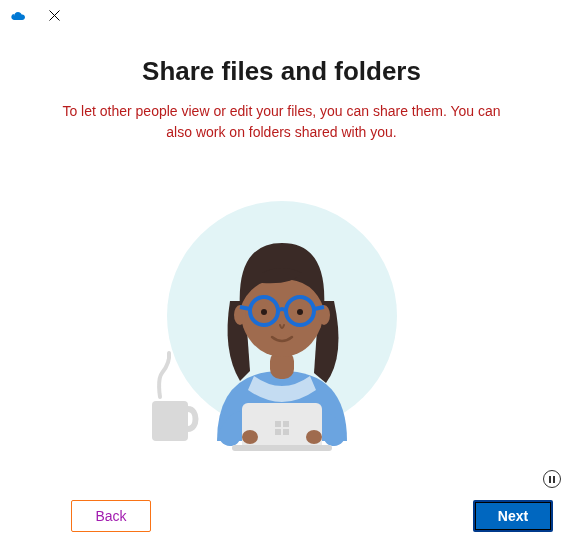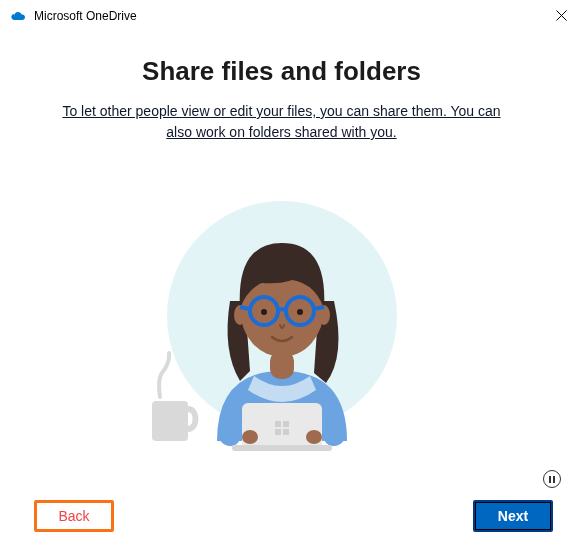--- a/index.html
+++ b/index.html
@@ -47,24 +47,23 @@
       padding: 24px 64px 0 40px;
     }
     .main-title {
       font-size: 26px;
       font-weight: 600;
       color: #1b1b1b;
       margin-bottom: 14px;
     }
     .description {
       font-size: 14px;
-      color: #0f172a;
+      color: #b91c1c;
       line-height: 1.5;
       padding: 0 10px;
-      text-decoration: underline;
     }
     .illustration {
       position: relative;
       width: 100%;
       height: 280px;
       display: flex;
       align-items: flex-end;
       justify-content: center;
       margin-top: 28px;
     }
@@ -108,42 +107,42 @@
       align-items: center;
       justify-content: center;
       font-size: 14px;
       font-family: inherit;
       cursor: pointer;
       border-radius: 2px;
       padding: 0 18px;
     }
     .btn-secondary {
       background: #ffffff;
-      border: 3px solid #f97316;
-      color: #ef4444;
+      border: 1px solid #f97316;
+      color: #a21caf;
+      margin-left: 37px;
     }
     .btn-primary {
       background: #0067c0;
       border: 2px solid #003a8c;
       color: #ffffff;
       font-weight: 700;
       outline: 1px solid #000;
       outline-offset: -3px;
     }
   </style>
 </head>
 <body>
 
 <div class="titlebar">
   <span class="app-icon">
     <svg viewBox="0 0 24 24" width="16" height="16">
       <path fill="#0078d4" d="M6 12c0-3.3 2.7-6 6-6 2.5 0 4.6 1.5 5.5 3.7.3 0 .5-.1.8-.1 2.3 0 4.2 1.9 4.2 4.2S20.6 18 18.3 18H6.5C4 18 2 16 2 13.5c0-2.2 1.6-4 3.7-4.4.1 1 .3 2 .3 2.9z"></path>
     </svg>
   </span>
-  <span class="app-title">Microsoft OneDrive</span>
   <div class="close-btn">
     <svg width="11" height="11" viewBox="0 0 11 11">
       <path d="M0.5 0.5 L10.5 10.5 M10.5 0.5 L0.5 10.5" stroke="#000" stroke-width="1"></path>
     </svg>
   </div>
 </div>
 
 <div class="content">
   <h1 class="main-title">Share files and folders</h1>
   <p class="description">To let other people view or edit your files, you can share them. You can also work on folders shared with you.</p>

